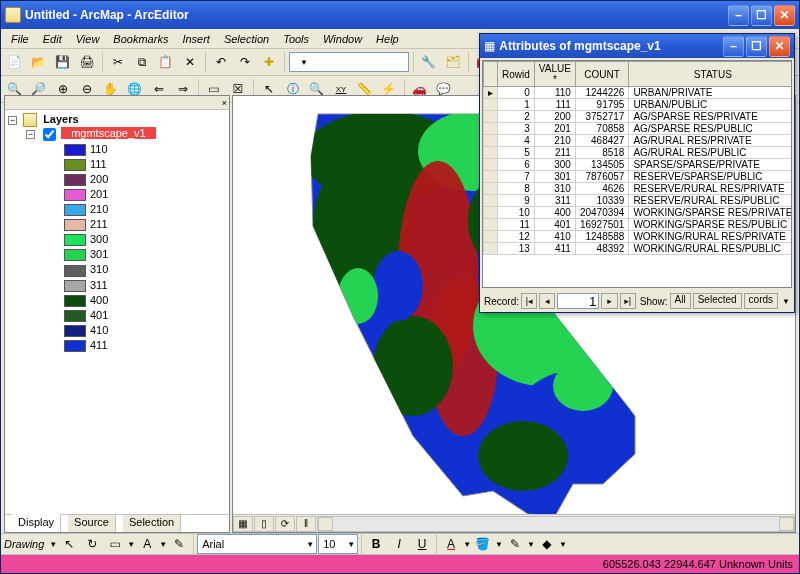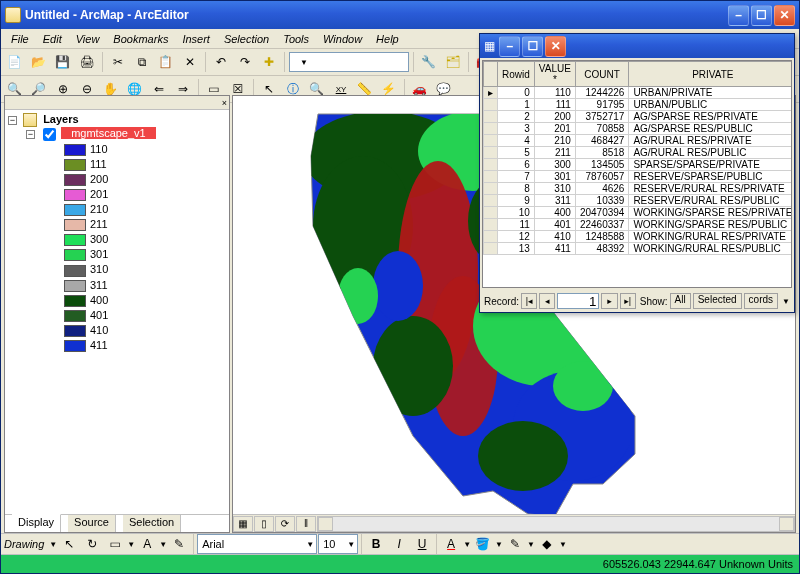--- a/index.html
+++ b/index.html
@@ -51,21 +51,21 @@
   table.attrs{border-collapse:collapse;font-size:10px;width:100%;}
   table.attrs th{background:#ece9d8;border:1px solid #a0a0a0;padding:1px 4px;font-weight:normal;}
   table.attrs td{border:1px solid #d0d0d0;padding:0 4px;text-align:right;white-space:nowrap;}
   table.attrs td.l{text-align:left;}
   table.attrs td.rh{background:#ece9d8;width:14px;}
   .recnav{height:22px;display:flex;align-items:center;padding:0 4px;gap:2px;font-size:10px;}
   .navbtn{width:18px;height:16px;border:1px solid #a0a0a0;background:#ece9d8;display:flex;align-items:center;justify-content:center;font-size:9px;}
   .navinput{width:42px;height:16px;border:1px solid #7f9db9;text-align:right;padding-right:2px;}
   .showbtn{height:16px;border:1px solid #a0a0a0;padding:0 4px;background:#ece9d8;}
   
-  .status{position:absolute;bottom:0;left:0;right:0;height:19px;background:#22c55e;border-top:1px solid #c0c0c0;display:flex;align-items:center;justify-content:flex-end;padding-right:6px;font-size:11px;}
+  .status{position:absolute;bottom:0;left:0;right:0;height:19px;background:#ec4899;border-top:1px solid #c0c0c0;display:flex;align-items:center;justify-content:flex-end;padding-right:6px;font-size:11px;}
   
   .drawbar{position:absolute;bottom:19px;left:0;right:0;height:21px;border-top:1px solid #c0c0c0;background:#ece9d8;display:flex;align-items:center;padding:0 3px;gap:1px;font-size:11px;}
   .drawbar .lbl{margin-right:4px;font-style:italic;}
 </style>
 </head>
 <body>
 
 <div class="win">
 
   <div class="titlebar">
@@ -217,35 +217,36 @@
         <div class="mbtn">⟳</div>
         <div class="mbtn">‖</div>
         <div class="hscroll"></div>
       </div>
     </div>
   </div>
 
   <div class="attrwin">
     <div class="titlebar">
       <span style="margin-right:4px;font-size:12px;">▦</span>
+      <div class="title">Attributes of mgmtscape_v1</div>
       <div class="winbtns">
         <div class="winbtn min">–</div>
         <div class="winbtn max">☐</div>
         <div class="winbtn cls">✕</div>
       </div>
     </div>
     <div class="attrtable-wrap">
       <table class="attrs">
         <thead>
             <tr id="attrhead">
               <th style="width: 14px;"></th>
               <th>Rowid</th>
               <th>VALUE *</th>
               <th>COUNT</th>
-              <th>PRIVATE</th>
+              <th>STATUS</th>
             </tr>
           </thead>
         <tbody id="attrbody">
             <tr>
               <td class="rh">▸</td>
               <td>0</td>
               <td>110</td>
               <td>1244226</td>
               <td class="l">URBAN/PRIVATE</td>
             </tr>
@@ -316,21 +317,21 @@
               <td class="rh"></td>
               <td>10</td>
               <td>400</td>
               <td>20470394</td>
               <td class="l">WORKING/SPARSE RES/PRIVATE</td>
             </tr>
             <tr>
               <td class="rh"></td>
               <td>11</td>
               <td>401</td>
-              <td>22460337</td>
+              <td>16927501</td>
               <td class="l">WORKING/SPARSE RES/PUBLIC</td>
             </tr>
             <tr>
               <td class="rh"></td>
               <td>12</td>
               <td>410</td>
               <td>1248588</td>
               <td class="l">WORKING/RURAL RES/PRIVATE</td>
             </tr>
             <tr>

